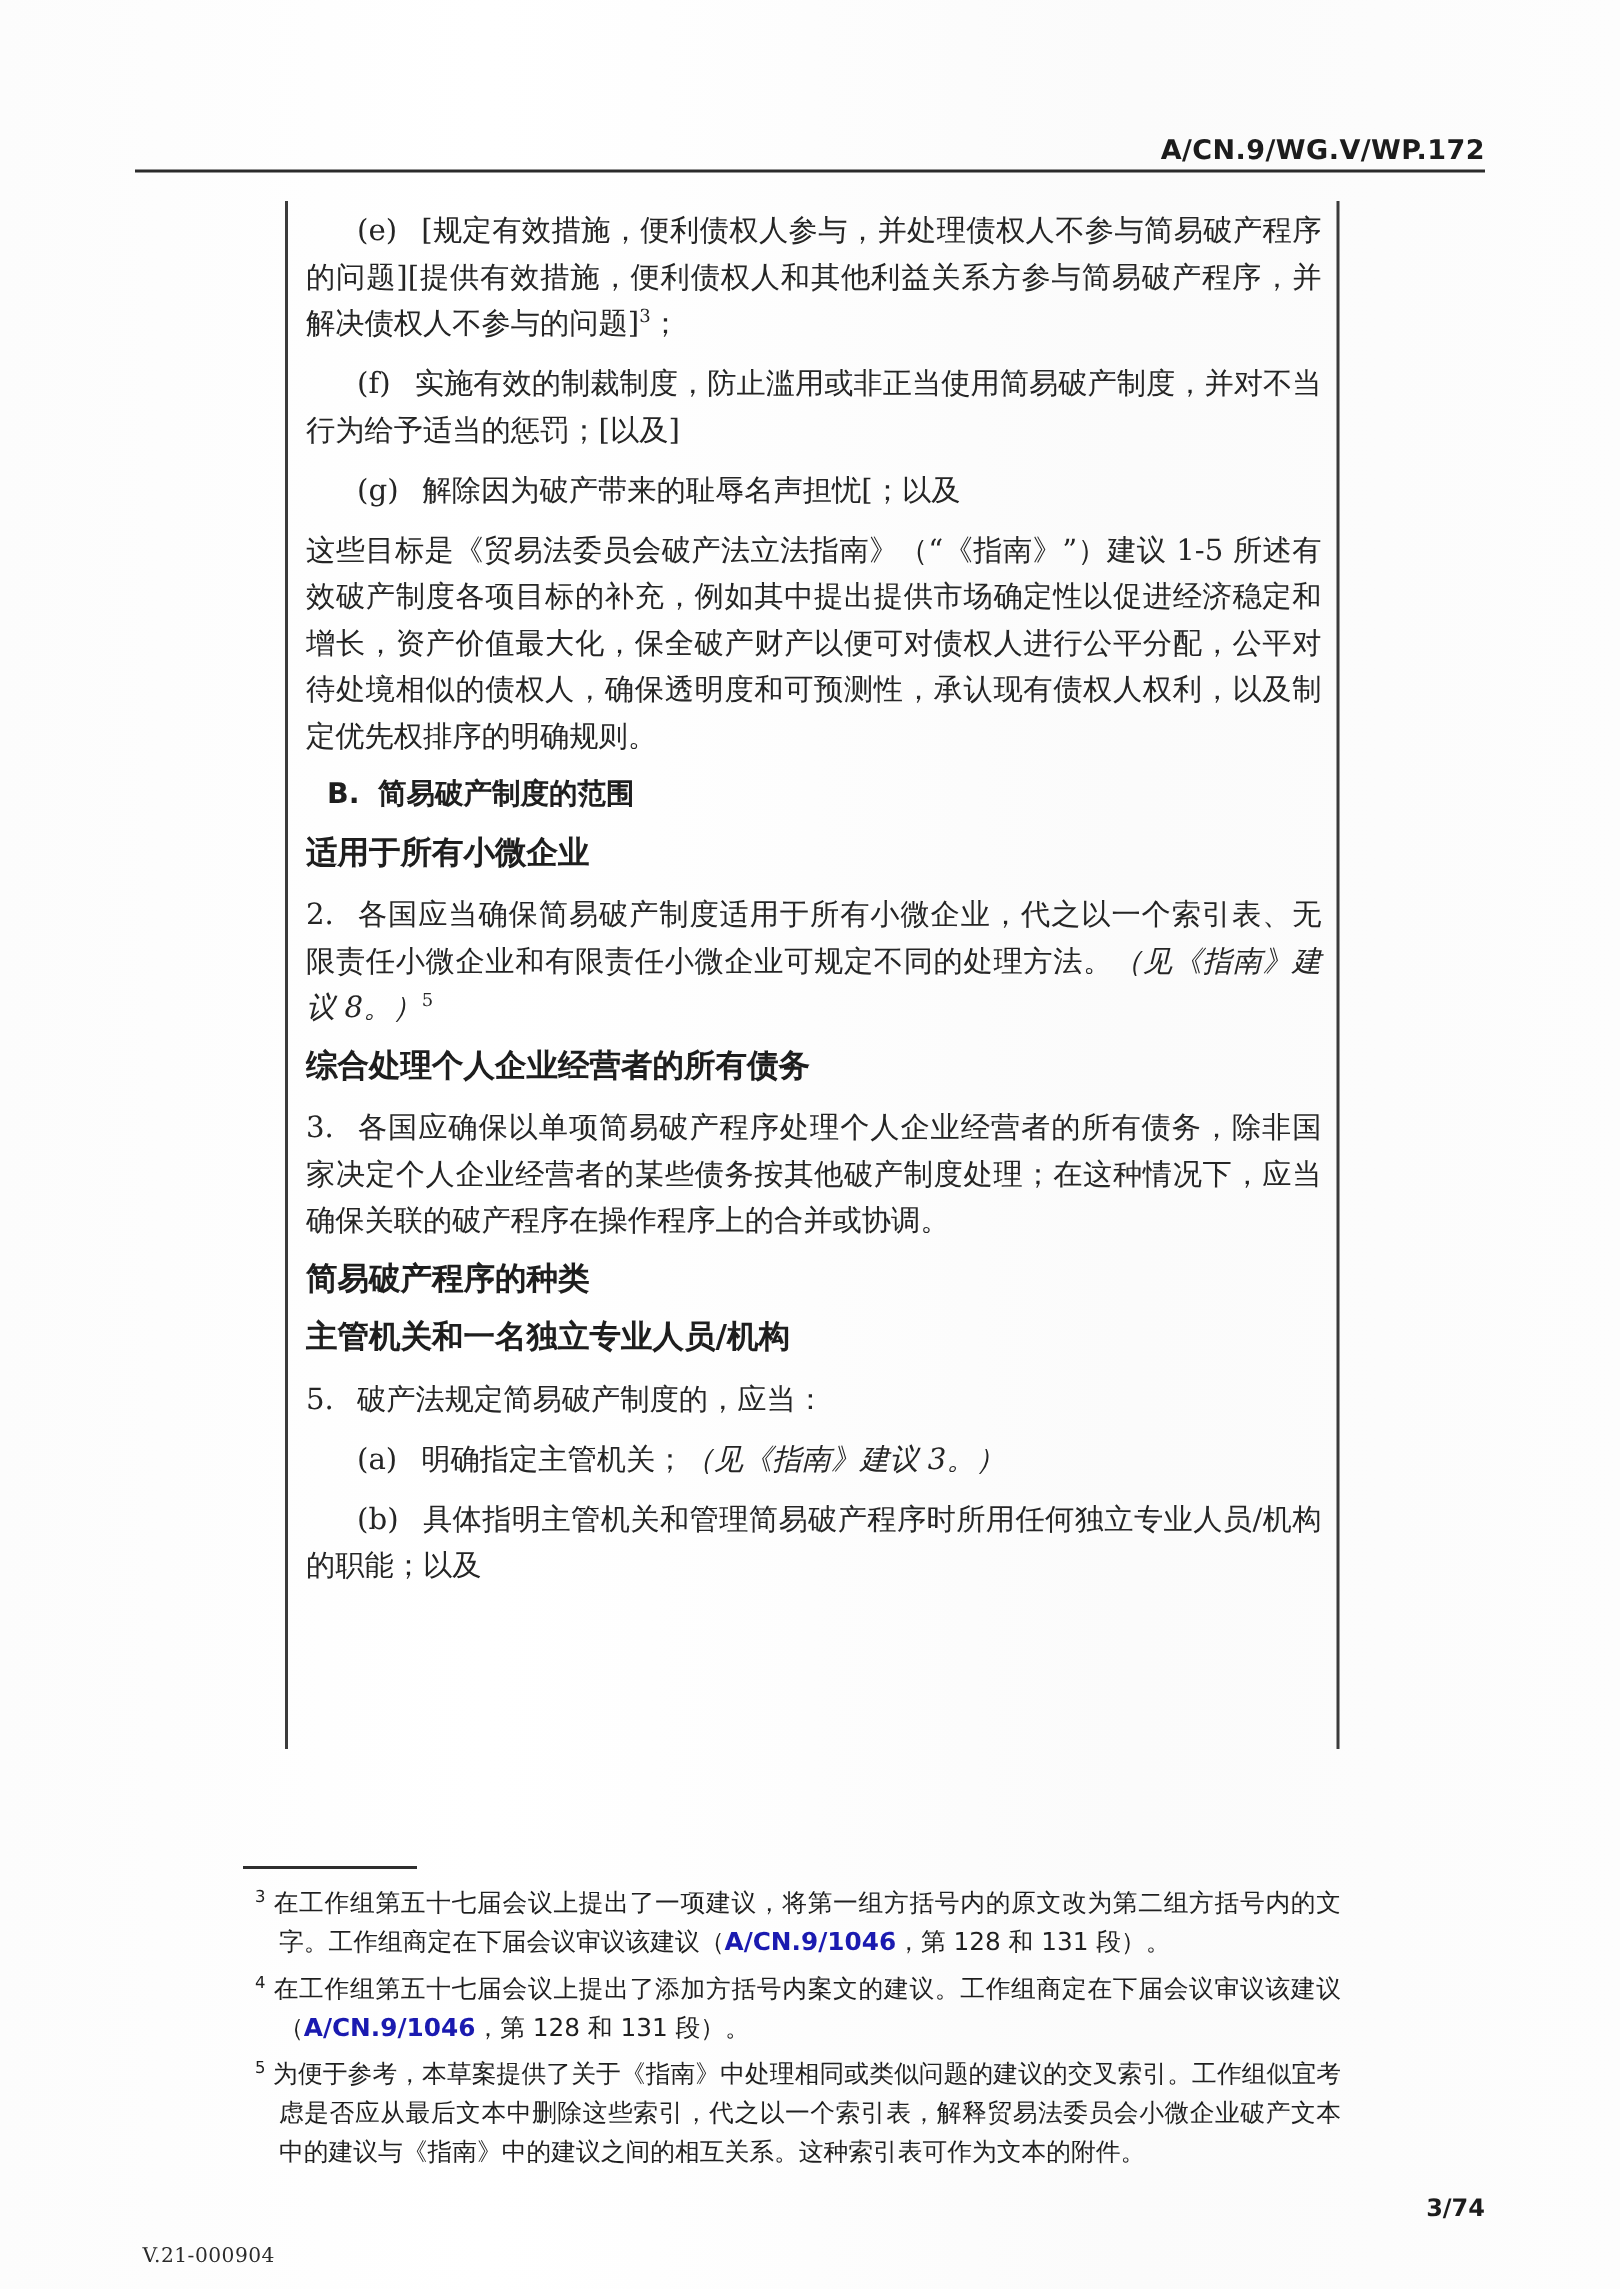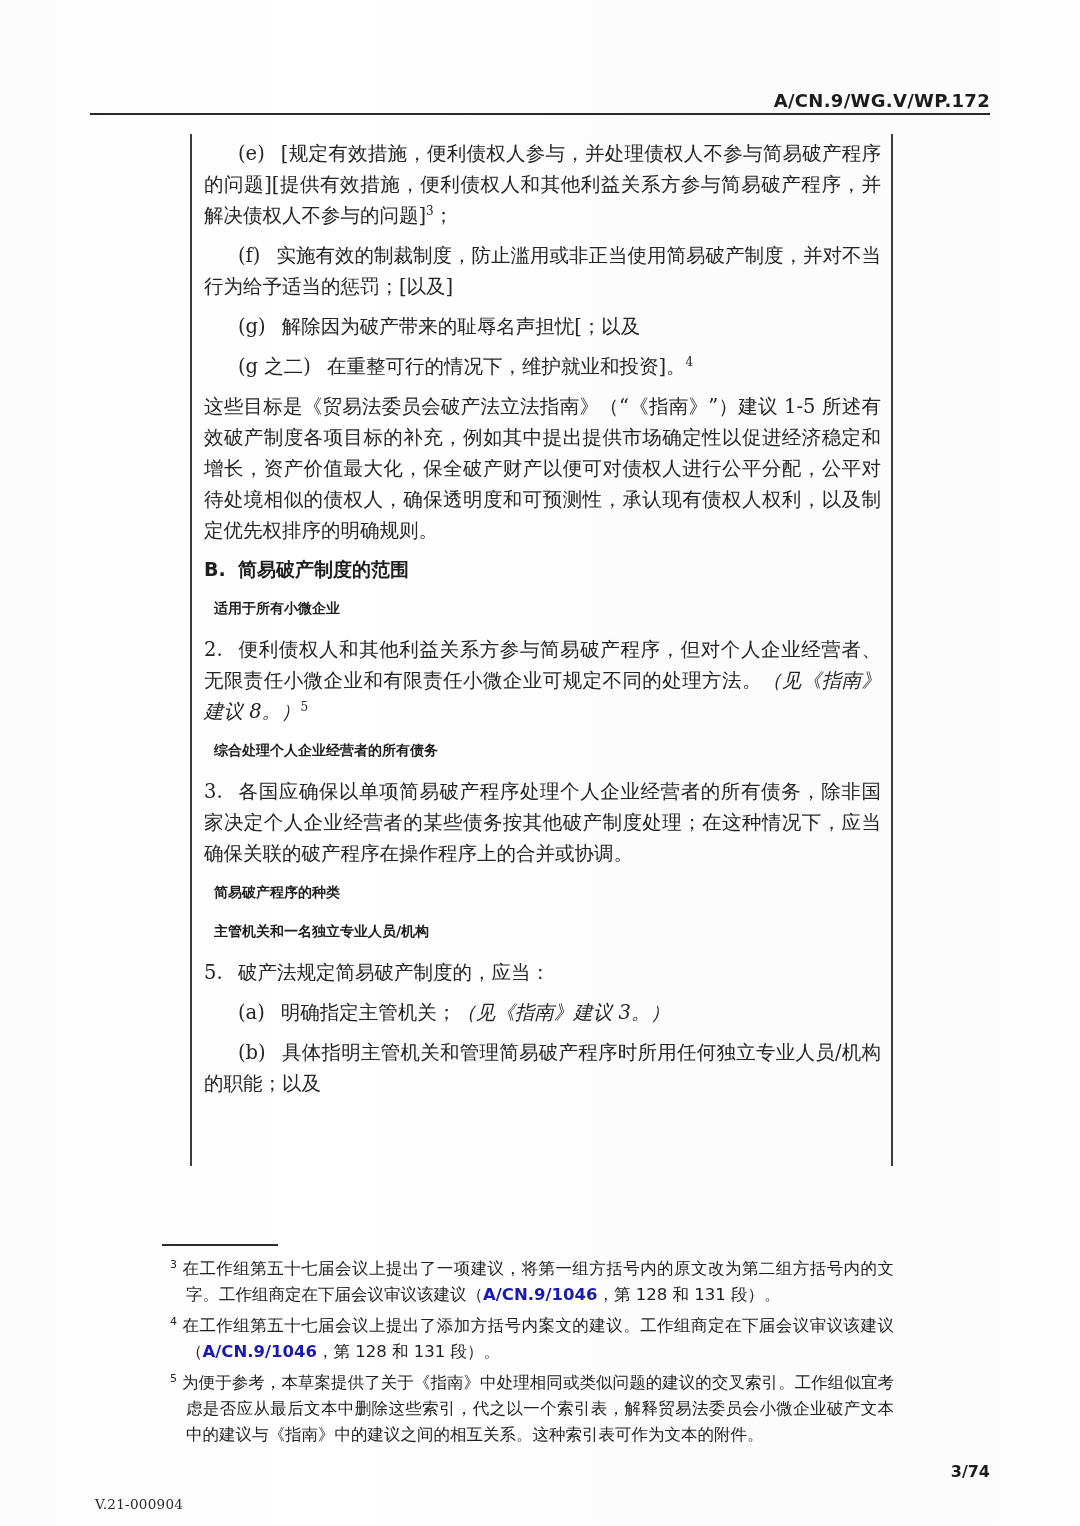--- a/index.html
+++ b/index.html
@@ -27,26 +27,26 @@
     font-size:19.5px;line-height:31px;margin:0 0 9px 0;
     text-align:justify;color:#252525;
   }
   .para.indent{text-indent:34px;}
   .plabel{margin-right:16px;}
   .pnum{display:inline-block;min-width:34px;text-indent:0;}
   .kai{font-style:italic;}
   sup.fnref{font-size:12px;vertical-align:super;line-height:0;}
   .heading{
     font-family:"DejaVu Sans", sans-serif;font-weight:bold;
-    font-size:19px;line-height:27px;margin:10px 0 12px 0;color:#1e1e1e;
+    font-size:19px;line-height:27px;margin:10px 0 12px 14px;color:#1e1e1e;
   }
   .hletter{display:inline-block;min-width:34px;}
   .subhead{
     font-family:"DejaVu Sans", sans-serif;font-weight:bold;
-    font-size:14px;line-height:27px;margin:10px 0 12px 10px;color:#1e1e1e;
+    font-size:21px;line-height:27px;margin:10px 0 12px 0;color:#1e1e1e;
   }
   .footnotes{
     position:absolute;top:1244px;left:160px;width:734px;
     font-family:"DejaVu Sans", sans-serif;font-size:16.5px;line-height:26px;color:#1f1f1f;
   }
   .fn-sep{width:116px;height:0;border-top:2px solid #2e2e2e;margin:0 0 10px 2px;}
   .footnote{padding-left:26px;text-indent:-16px;margin-bottom:5px;text-align:justify;}
   .fn-num{font-size:11px;vertical-align:super;line-height:0;margin-right:5px;}
   .doc-link{color:#1a1ab0;text-decoration:none;font-weight:bold;cursor:pointer;}
   .footer-left{
@@ -67,29 +67,28 @@
   <div class="header-rule"></div>
 
   <div class="content">
 
     <p class="para indent"><span class="plabel">(e)</span><span>[规定有效措施，便利债权人参与，并处理债权人不参与简易破产程序的问题][提供有效措施，便利债权人和其他利益关系方参与简易破产程序，并解决债权人不参与的问题]</span><sup class="fnref">3</sup><span>；</span></p>
 
     <p class="para indent"><span class="plabel">(f)</span><span>实施有效的制裁制度，防止滥用或非正当使用简易破产制度，并对不当行为给予适当的惩罚；[以及]</span></p>
 
     <p class="para indent"><span class="plabel">(g)</span><span>解除因为破产带来的耻辱名声担忧[；以及</span></p>
 
-    <p class="para indent"><span class="plabel">(g 之二)</span><span>在重整可行的情况下，维护就业和投资]。</span><sup class="fnref">4</sup></p>
 
     <p class="para"><span>这些目标是《贸易法委员会破产法立法指南》（“《指南》”）建议 1-5 所述有效破产制度各项目标的补充，例如其中提出提供市场确定性以促进经济稳定和增长，资产价值最大化，保全破产财产以便可对债权人进行公平分配，公平对待处境相似的债权人，确保透明度和可预测性，承认现有债权人权利，以及制定优先权排序的明确规则。</span></p>
 
     <h2 class="heading"><span class="hletter">B.</span><span>简易破产制度的范围</span></h2>
 
     <h3 class="subhead">适用于所有小微企业</h3>
 
-    <p class="para"><span class="pnum">2.</span><span>便利债权人和其他利益关系方参与简易破产程序，但对个人企业经营者、无限责任小微企业和有限责任小微企业可规定不同的处理方法。</span><span class="kai">（见《指南》建议 8。）</span><sup class="fnref">5</sup></p>
+    <p class="para"><span class="pnum">2.</span><span>各国应当确保简易破产制度适用于所有小微企业，代之以一个索引表、无限责任小微企业和有限责任小微企业可规定不同的处理方法。</span><span class="kai">（见《指南》建议 8。）</span><sup class="fnref">5</sup></p>
 
     <h3 class="subhead">综合处理个人企业经营者的所有债务</h3>
 
     <p class="para"><span class="pnum">3.</span><span>各国应确保以单项简易破产程序处理个人企业经营者的所有债务，除非国家决定个人企业经营者的某些债务按其他破产制度处理；在这种情况下，应当确保关联的破产程序在操作程序上的合并或协调。</span></p>
 
     <h3 class="subhead">简易破产程序的种类</h3>
 
 
 
     <h3 class="subhead">主管机关和一名独立专业人员/机构</h3>

